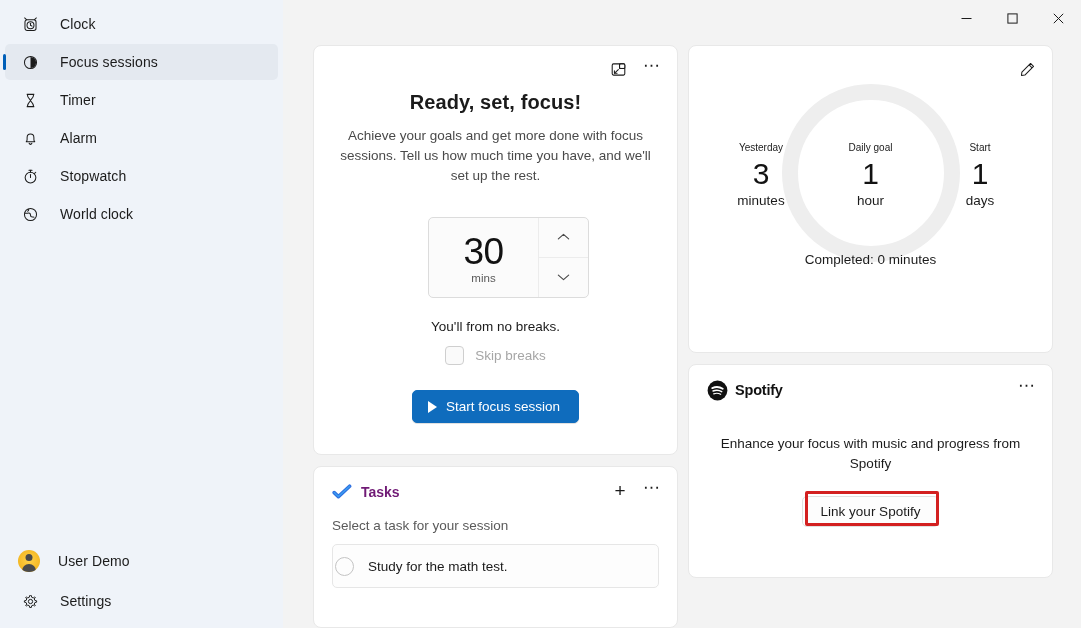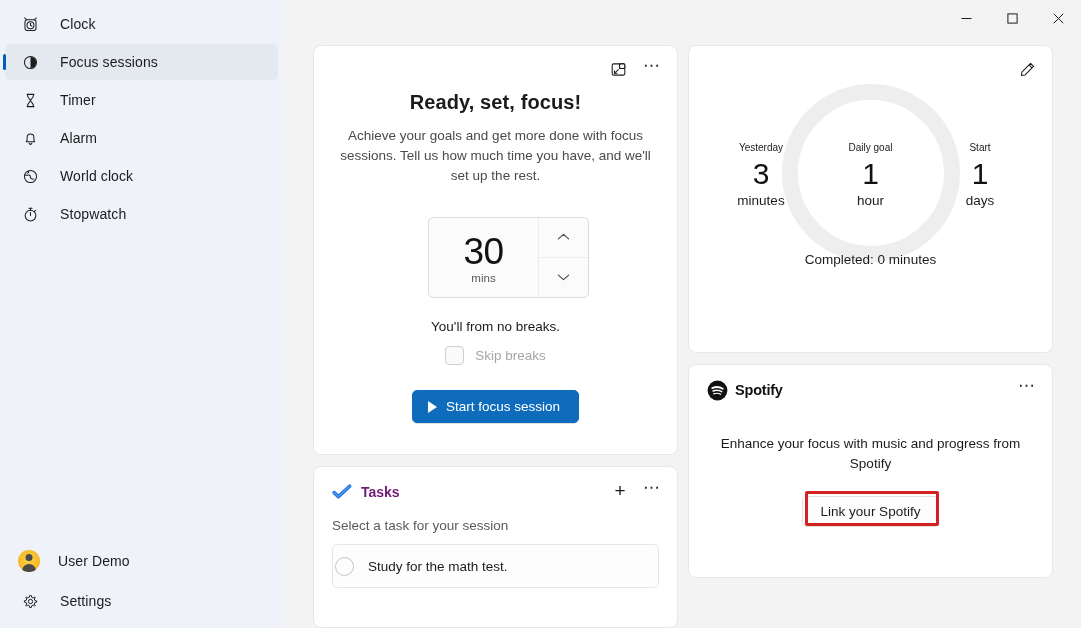--- a/index.html
+++ b/index.html
@@ -536,39 +536,39 @@
             <path d="M5 13.8 C5.9 13.2 6 12.4 6 11.3 L6 9 C6 6.6 7.8 4.8 10 4.8 C12.2 4.8 14 6.6 14 9 L14 11.3 C14 12.4 14.1 13.2 15 13.8 Z"></path>
             <path d="M8.4 15.6 C8.7 16.4 9.3 16.9 10 16.9 C10.7 16.9 11.3 16.4 11.6 15.6" stroke-linecap="round"></path>
           </svg>
         </span>
         <span class="nav-label">Alarm</span>
       </div>
 
       <div class="nav-item">
         <span class="nav-icon">
           <svg width="17" height="17" viewBox="0 0 20 20" fill="none" stroke="#1b1b1b" stroke-width="1.2">
-            <circle cx="10" cy="10" r="7.1"></circle>
-            <path d="M3.3 8.2 C5.5 9.6 7 7.4 9 8.6 C10.6 9.6 9.5 11.6 10.8 12.6 C12 13.5 13.4 12.3 14.6 13.3"></path>
-            <path d="M7.4 3.5 C8.6 4.8 7.4 6.2 6 6.3"></path>
-          </svg>
-        </span>
-        <span class="nav-label">World clock</span>
-      </div>
-
-      <div class="nav-item">
-        <span class="nav-icon">
-          <svg width="17" height="17" viewBox="0 0 20 20" fill="none" stroke="#1b1b1b" stroke-width="1.2">
             <circle cx="10" cy="11.3" r="6.3"></circle>
             <path d="M10 11.3 L10 7.6" stroke-linecap="round"></path>
             <path d="M8.2 2.6 L11.8 2.6" stroke-linecap="round"></path>
             <path d="M10 2.6 L10 5" stroke-linecap="round"></path>
             <path d="M14.8 6.4 L16.2 5" stroke-linecap="round"></path>
           </svg>
         </span>
         <span class="nav-label">Stopwatch</span>
+      </div>
+
+      <div class="nav-item">
+        <span class="nav-icon">
+          <svg width="17" height="17" viewBox="0 0 20 20" fill="none" stroke="#1b1b1b" stroke-width="1.2">
+            <circle cx="10" cy="10" r="7.1"></circle>
+            <path d="M3.3 8.2 C5.5 9.6 7 7.4 9 8.6 C10.6 9.6 9.5 11.6 10.8 12.6 C12 13.5 13.4 12.3 14.6 13.3"></path>
+            <path d="M7.4 3.5 C8.6 4.8 7.4 6.2 6 6.3"></path>
+          </svg>
+        </span>
+        <span class="nav-label">World clock</span>
       </div>
     </div>
 
     <div class="sidebar-spacer"></div>
 
     <div class="sidebar-bottom">
       <div class="nav-item" style="height:40px;">
         <span class="avatar-wrap">
           <span class="avatar">
             <span class="head"></span>

